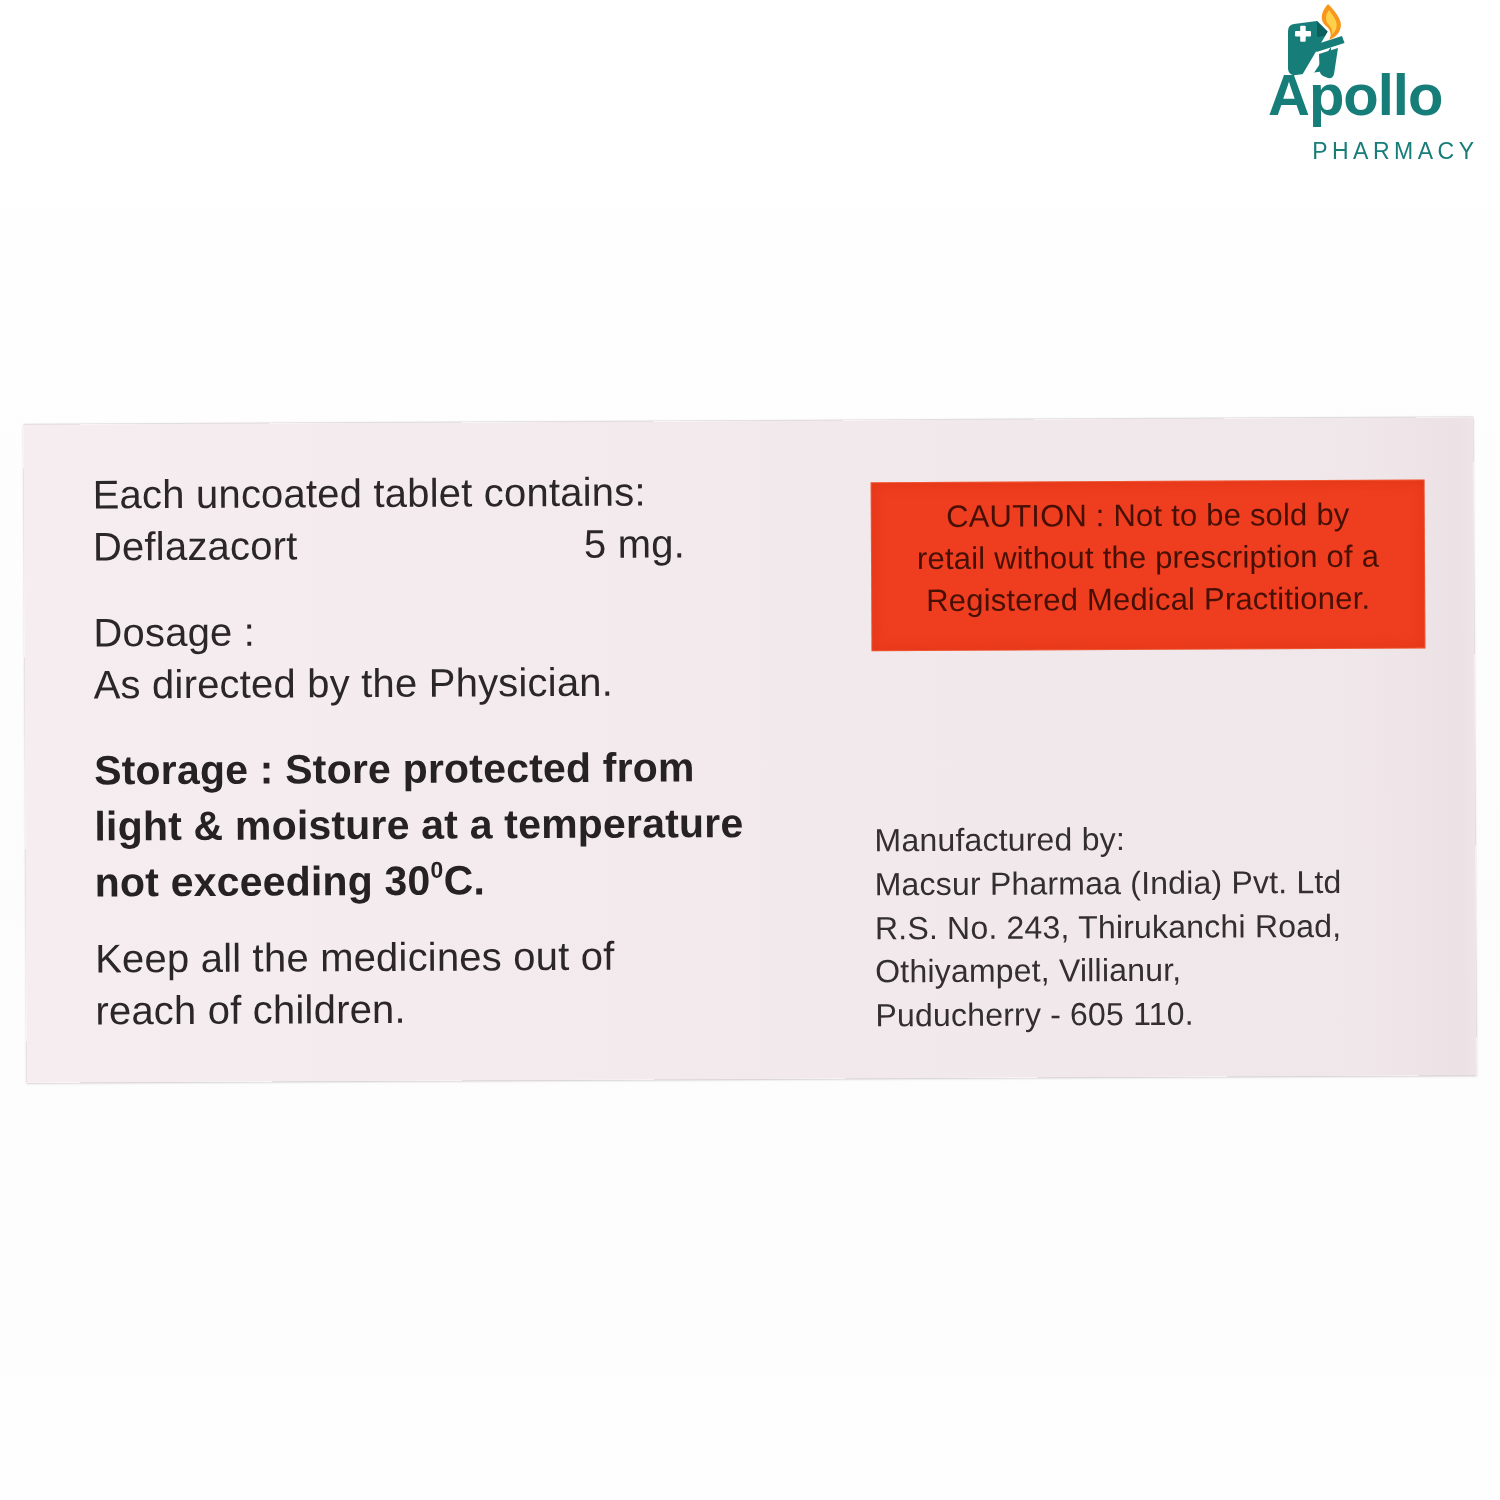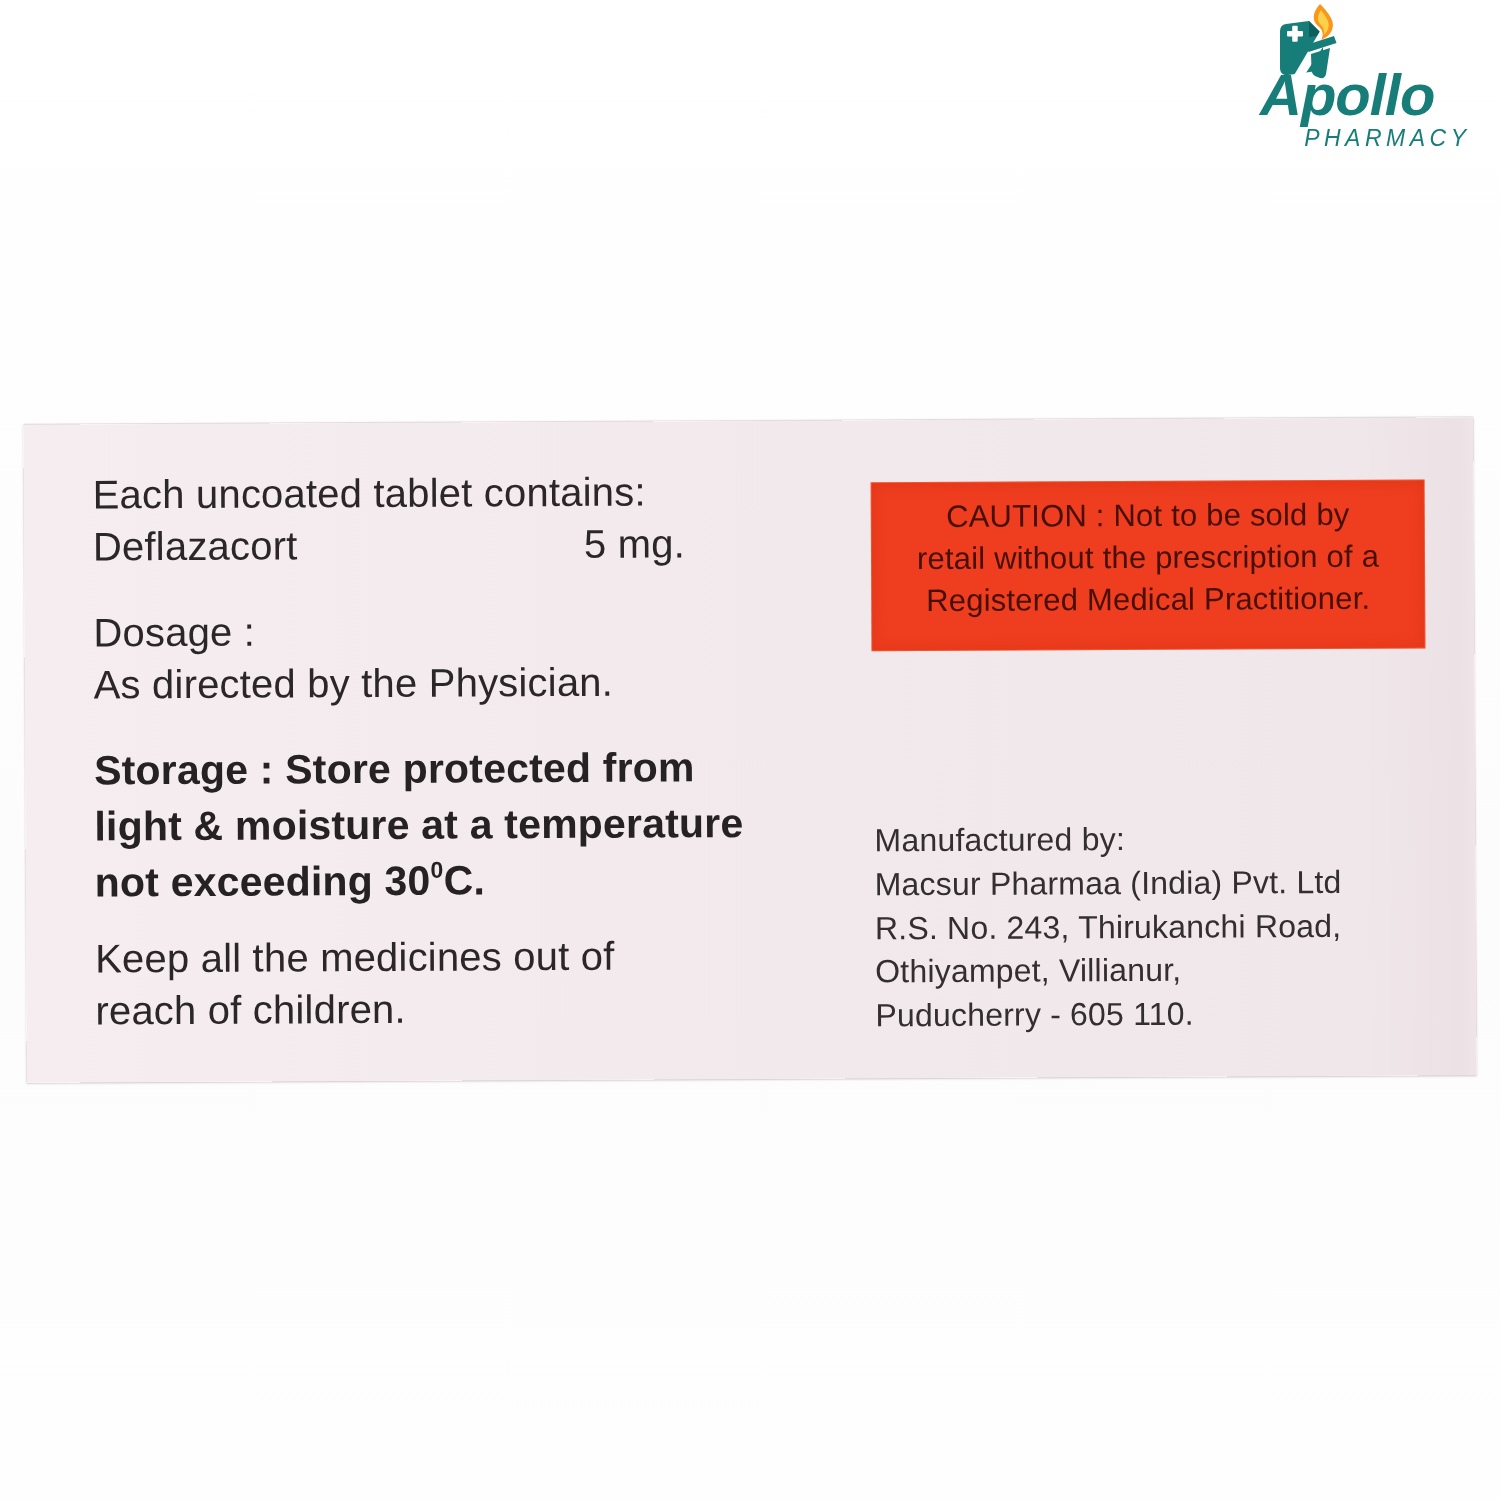--- a/index.html
+++ b/index.html
@@ -15,29 +15,29 @@
   html,body{width:1500px;height:1500px;}
   body{
     background:#fefefe;
     font-family:"Liberation Sans", sans-serif;
     overflow:hidden;
     position:relative;
   }
   .stage{position:absolute;inset:0;background:linear-gradient(180deg,#ffffff 0%,#fdfcfd 60%,#fefefe 100%);}
 
   
-  .logo{position:absolute;top:4px;right:34px;width:206px;font-style:italic;}
+  .logo{position:absolute;top:4px;right:26px;width:206px;}
   .logo-icon{display:block;margin-left:16px;}
   .logo-brand{
     font-size:58px;font-weight:bold;color:var(--teal);
     letter-spacing:-1px;line-height:1;margin-top:-16px;
   }
   .logo-sub{
     font-size:23px;font-weight:400;color:var(--teal);
-    letter-spacing:4.5px;margin-right:-4.5px;text-align:right;margin-top:1px;
+    letter-spacing:4.5px;margin-right:-4.5px;text-align:right;margin-top:14px;
   }
 
   
   .box{
     position:absolute;left:25px;top:421px;width:1450px;height:658px;
     background:linear-gradient(90deg,#f5edf0 0%,var(--box_bg) 55%,#f0e7ea 92%,#ece2e6 99%,#efe5e9 100%);
     transform:rotate(-0.3deg);
     box-shadow:0 1px 2px rgba(150,140,145,.45), 0 -1px 1px rgba(170,160,165,.35);
   }
   .blk{position:absolute;color:var(--ink);font-size:40px;line-height:52px;letter-spacing:.2px;}

